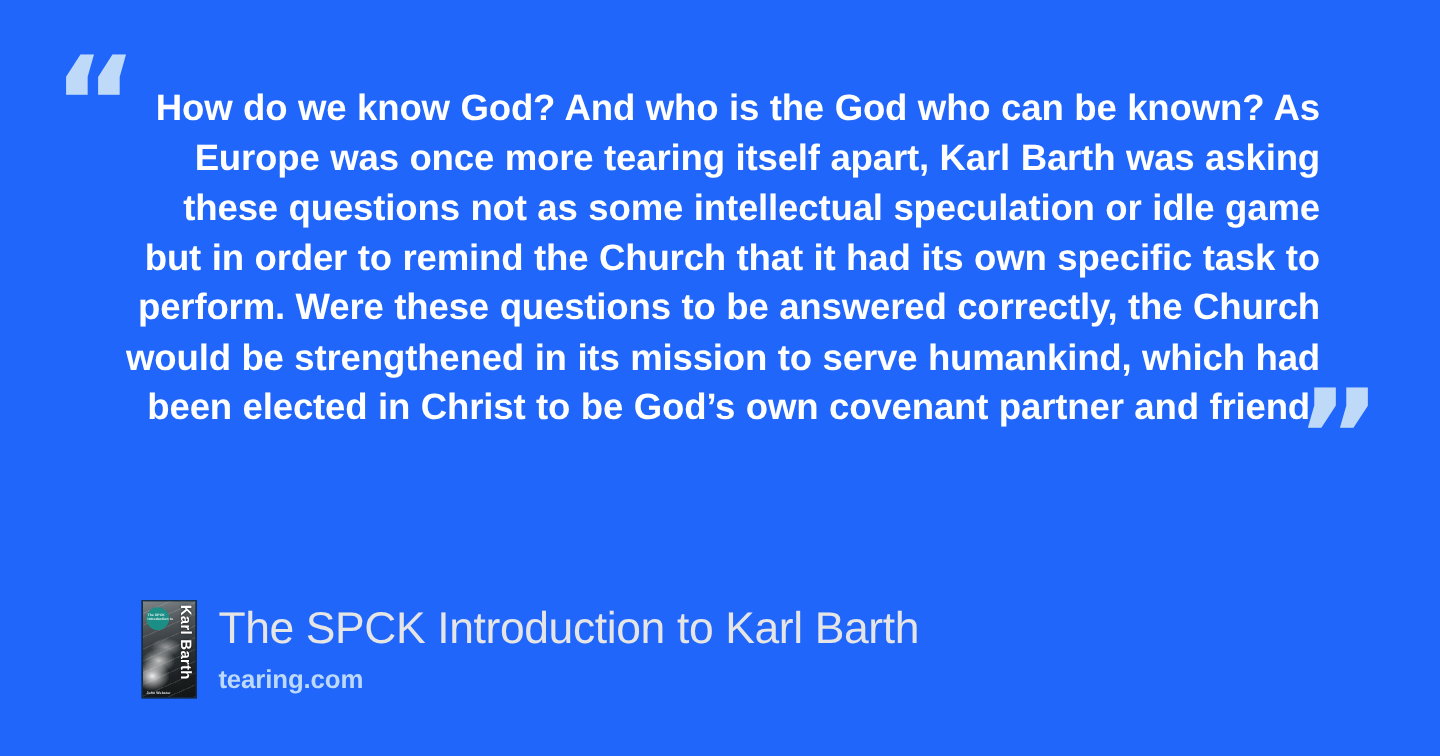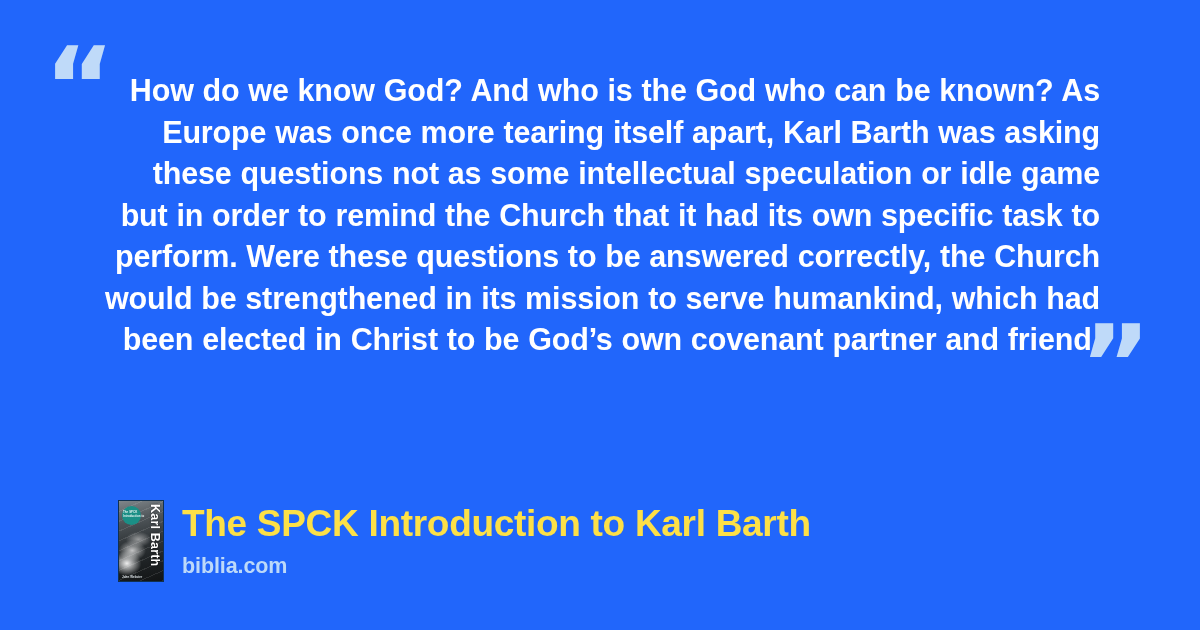--- a/index.html
+++ b/index.html
@@ -140,23 +140,23 @@
     letter-spacing: 0.1px;
     font-weight: 700;
     width: 32px;
   }
 
   #footer-text {
     margin-left: 18px;
     padding-top: 2px;
   }
   #book-title {
-    color: #fde047;
+    color: #e5e5e5;
     font-size: 37px;
-    font-weight: 700;
+    font-weight: 400;
     line-height: 44px;
     letter-spacing: -0.3px;
     white-space: nowrap;
   }
   #site-name {
     color: #bcd9f9;
     font-size: 21.5px;
     font-weight: 700;
     line-height: 26px;
     letter-spacing: -0.1px;
@@ -180,18 +180,18 @@
     <div id="book-cover">
       <div class="cover-photo"></div>
       <div class="cover-disc"></div>
       <div class="cover-series">The SPCK Introduction to</div>
       <div class="cover-author">Karl Barth</div>
       <div class="cover-pub">John Webster</div>
     </div>
 
     <div id="footer-text">
       <div id="book-title">The SPCK Introduction to Karl Barth</div>
-      <div id="site-name">biblia.com</div>
+      <div id="site-name">tearing.com</div>
     </div>
 
   </div>
 
 </div>
 
 </body></html>

